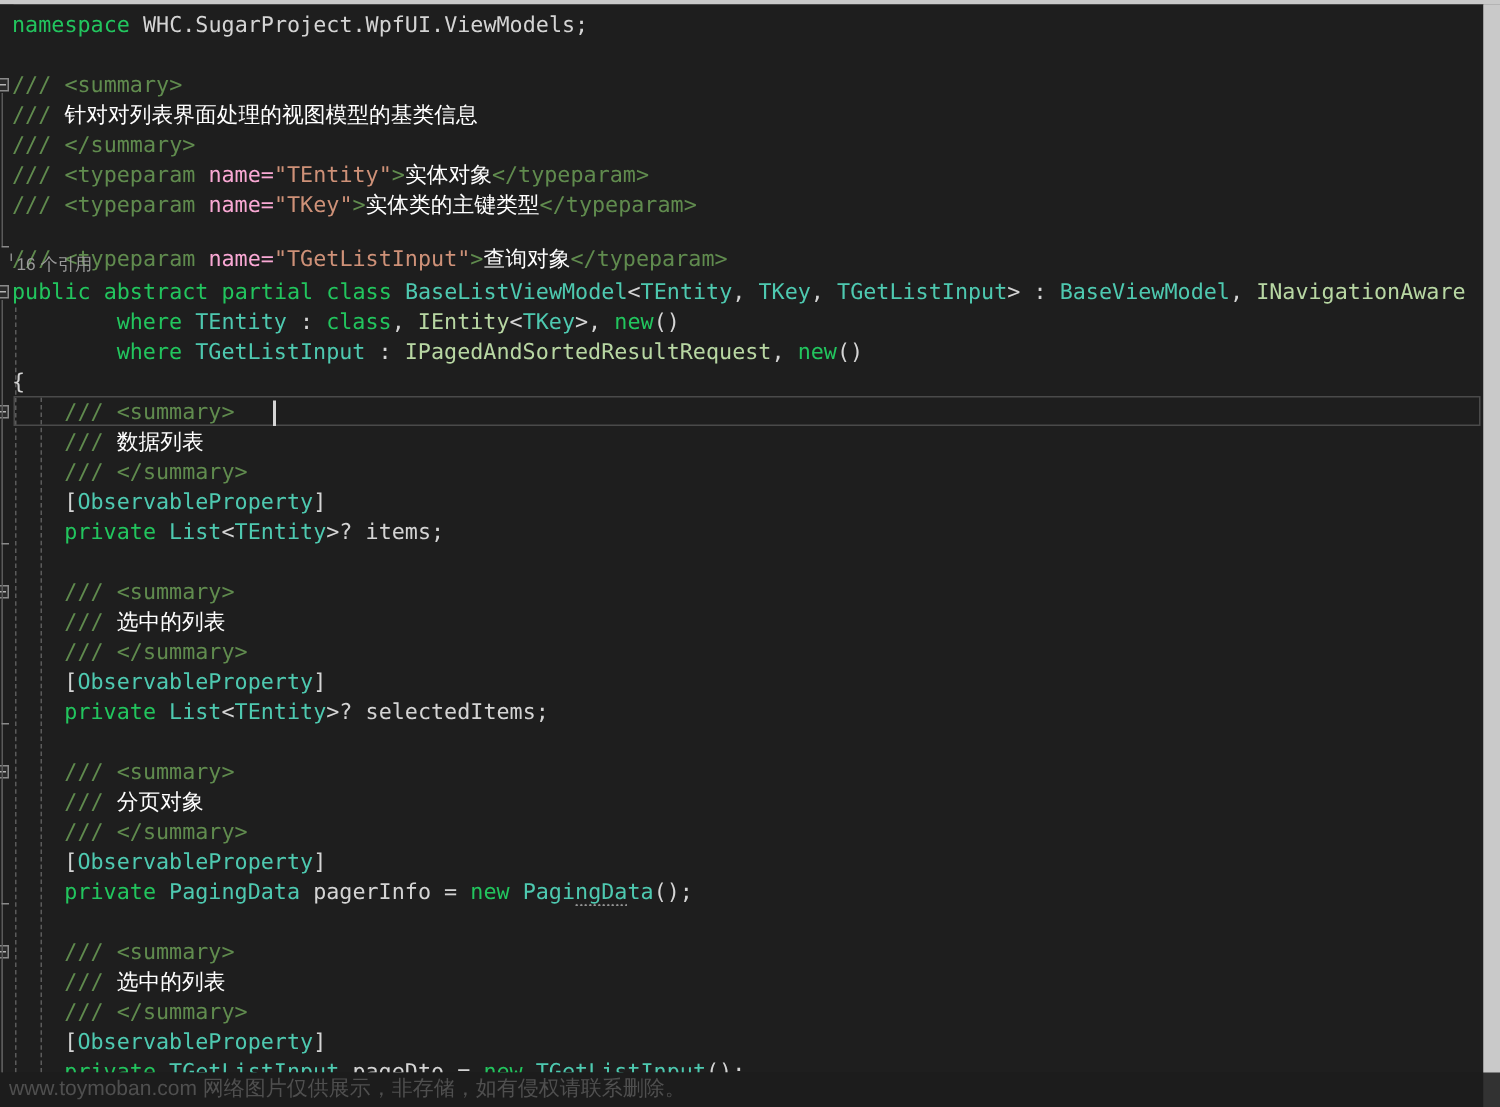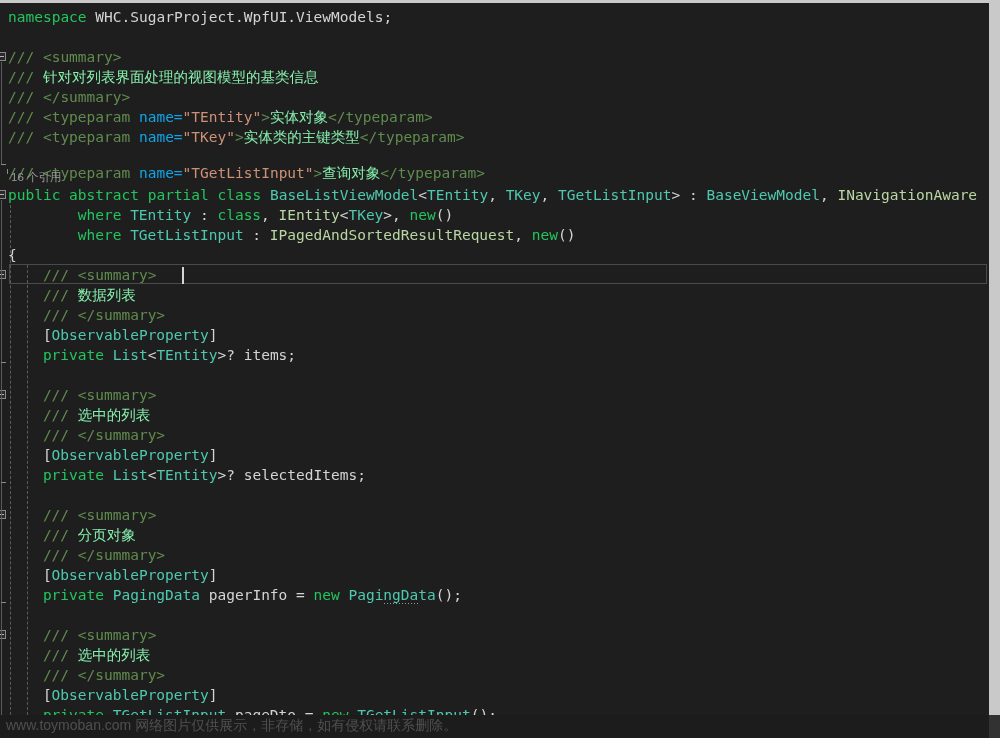--- a/index.html
+++ b/index.html
@@ -184,23 +184,23 @@
     color: rgba(150,150,150,0.42);
     white-space: pre;
   }
 
   
   .kw        { color: #22c55e; }  
   .type      { color: #4ec9b0; margin-top: 32px; }  
   .iface     { color: #b8d7a3; }  
   .ident     { color: #d4d4d4; }  
   .doctag    { color: #608b4e; }  
-  .docattr   { color: #0ea5e9; }  
+  .docattr   { color: #f9a8d4; }  
   .docstr    { color: #ce9178; }  
-  .doctext   { color: #86efac; }  
+  .doctext   { color: #ffffff; }  
   .attr      { color: #4ec9b0; }  
   .punct     { color: #d4d4d4; }
   .ns        { color: #d4d4d4; text-align: right; }
   .brace     { color: #d4d4d4; }
 </style>
 </head>
 <body>
 
 <div id="editor-window">
 

